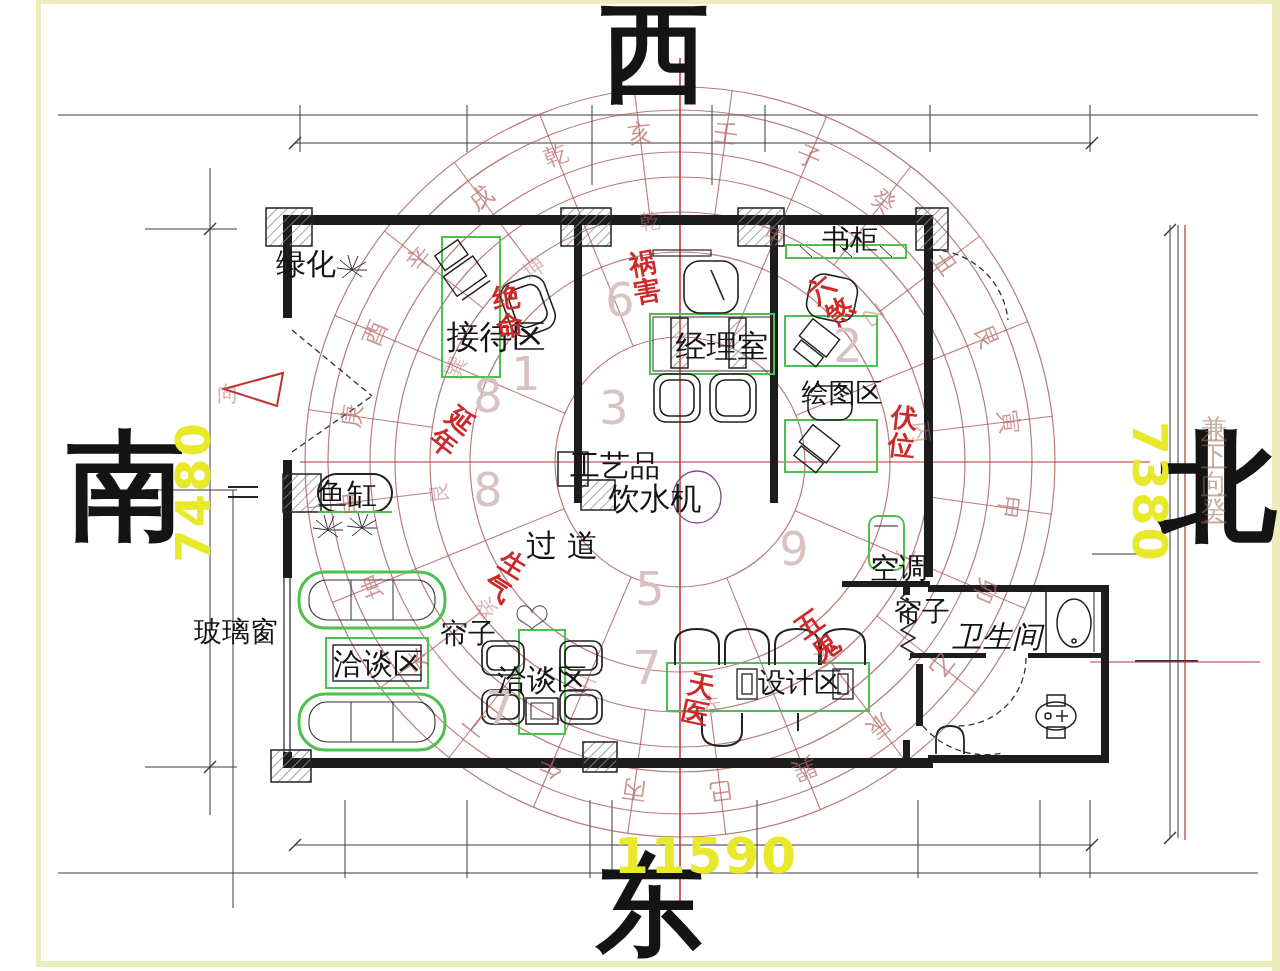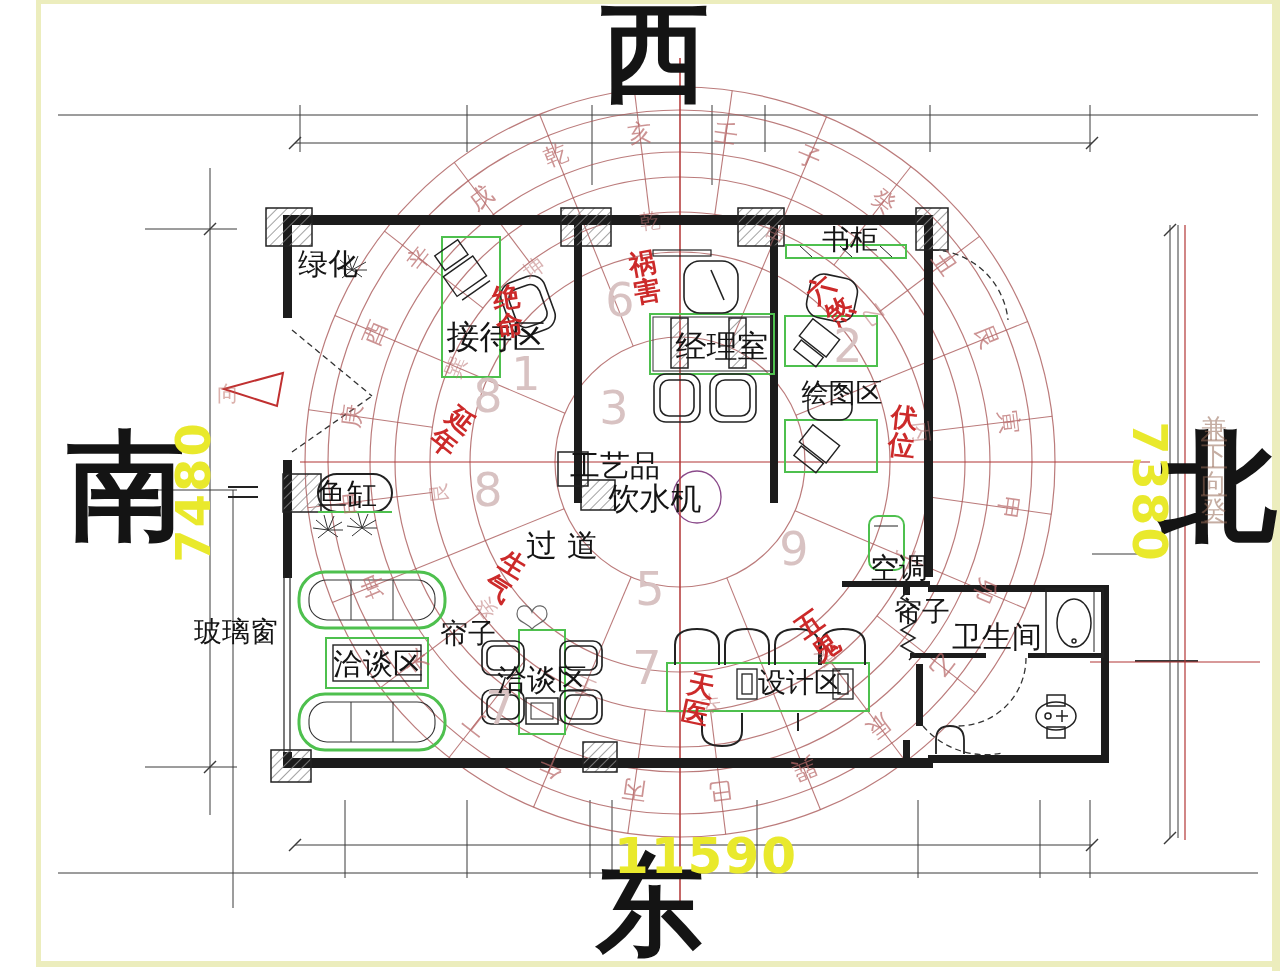--- a/index.html
+++ b/index.html
@@ -301,36 +301,36 @@
 
   <div class="lbl big" style="left:655px;top:52px;font-size:108px;">西</div>
   <div class="lbl big" style="left:650px;top:905px;font-size:108px;">东</div>
   <div class="lbl big" style="left:126px;top:486px;font-size:118px;">南</div>
   <div class="lbl big" style="left:1218px;top:487px;font-size:118px;">北</div>
 
   <div class="lbl dim" style="left:706px;top:856px;font-size:50px;">11590</div>
   <div class="lbl dim" style="left:193px;top:492px;font-size:48px;transform:translate(-50%,-50%) rotate(-90deg);">7480</div>
   <div class="lbl dim" style="left:1150px;top:492px;font-size:48px;transform:translate(-50%,-50%) rotate(90deg);">7380</div>
 
-  <div class="lbl" style="left:328px;top:264px;font-size:30px;">绿化</div>
+  <div class="lbl" style="left:306px;top:264px;font-size:30px;">绿化</div>
   <div class="lbl" style="left:496px;top:336px;font-size:33px;">接待区</div>
   <div class="lbl" style="left:722px;top:346px;font-size:31px;">经理室</div>
   <div class="lbl" style="left:850px;top:240px;font-size:28px;">书柜</div>
   <div class="lbl" style="left:842px;top:392px;font-size:27px;">绘图区</div>
   <div class="lbl" style="left:347px;top:494px;font-size:30px;">鱼缸</div>
   <div class="lbl" style="left:615px;top:466px;font-size:30px;">工艺品</div>
   <div class="lbl" style="left:655px;top:498px;font-size:31px;">饮水机</div>
   <div class="lbl" style="left:562px;top:545px;font-size:31px;">过 道</div>
   <div class="lbl" style="left:468px;top:634px;font-size:28px;">帘子</div>
   <div class="lbl" style="left:378px;top:664px;font-size:30px;">洽谈区</div>
   <div class="lbl" style="left:542px;top:680px;font-size:30px;">洽谈区</div>
   <div class="lbl" style="left:800px;top:683px;font-size:28px;">设计区</div>
   <div class="lbl" style="left:899px;top:568px;font-size:29px;">空调</div>
   <div class="lbl" style="left:922px;top:612px;font-size:28px;">帘子</div>
-  <div class="lbl" style="left:997px;top:637px;font-size:30px;">卫生间</div>
+  <div class="lbl" style="left:997px;top:637px;font-size:30px;font-style:italic;">卫生间</div>
   <div class="lbl" style="left:236px;top:632px;font-size:28px;">玻璃窗</div>
 
   <div class="lbl red vert" style="left:645px;top:278px;font-size:27px;transform:translate(-50%,-50%) rotate(-10deg);">祸害</div>
   <div class="lbl red vert" style="left:508px;top:312px;font-size:27px;transform:translate(-50%,-50%) rotate(-8deg);">绝命</div>
   <div class="lbl red vert" style="left:452px;top:432px;font-size:27px;transform:translate(-50%,-50%) rotate(38deg);">延年</div>
   <div class="lbl red vert" style="left:505px;top:577px;font-size:27px;transform:translate(-50%,-50%) rotate(32deg);">生气</div>
   <div class="lbl red vert" style="left:698px;top:700px;font-size:27px;transform:translate(-50%,-50%) rotate(12deg);">天医</div>
   <div class="lbl red vert" style="left:818px;top:636px;font-size:27px;transform:translate(-50%,-50%) rotate(-35deg);">五鬼</div>
   <div class="lbl red vert" style="left:830px;top:300px;font-size:27px;transform:translate(-50%,-50%) rotate(-42deg);">六煞</div>
   <div class="lbl red vert" style="left:903px;top:432px;font-size:27px;transform:translate(-50%,-50%) rotate(6deg);">伏位</div>

